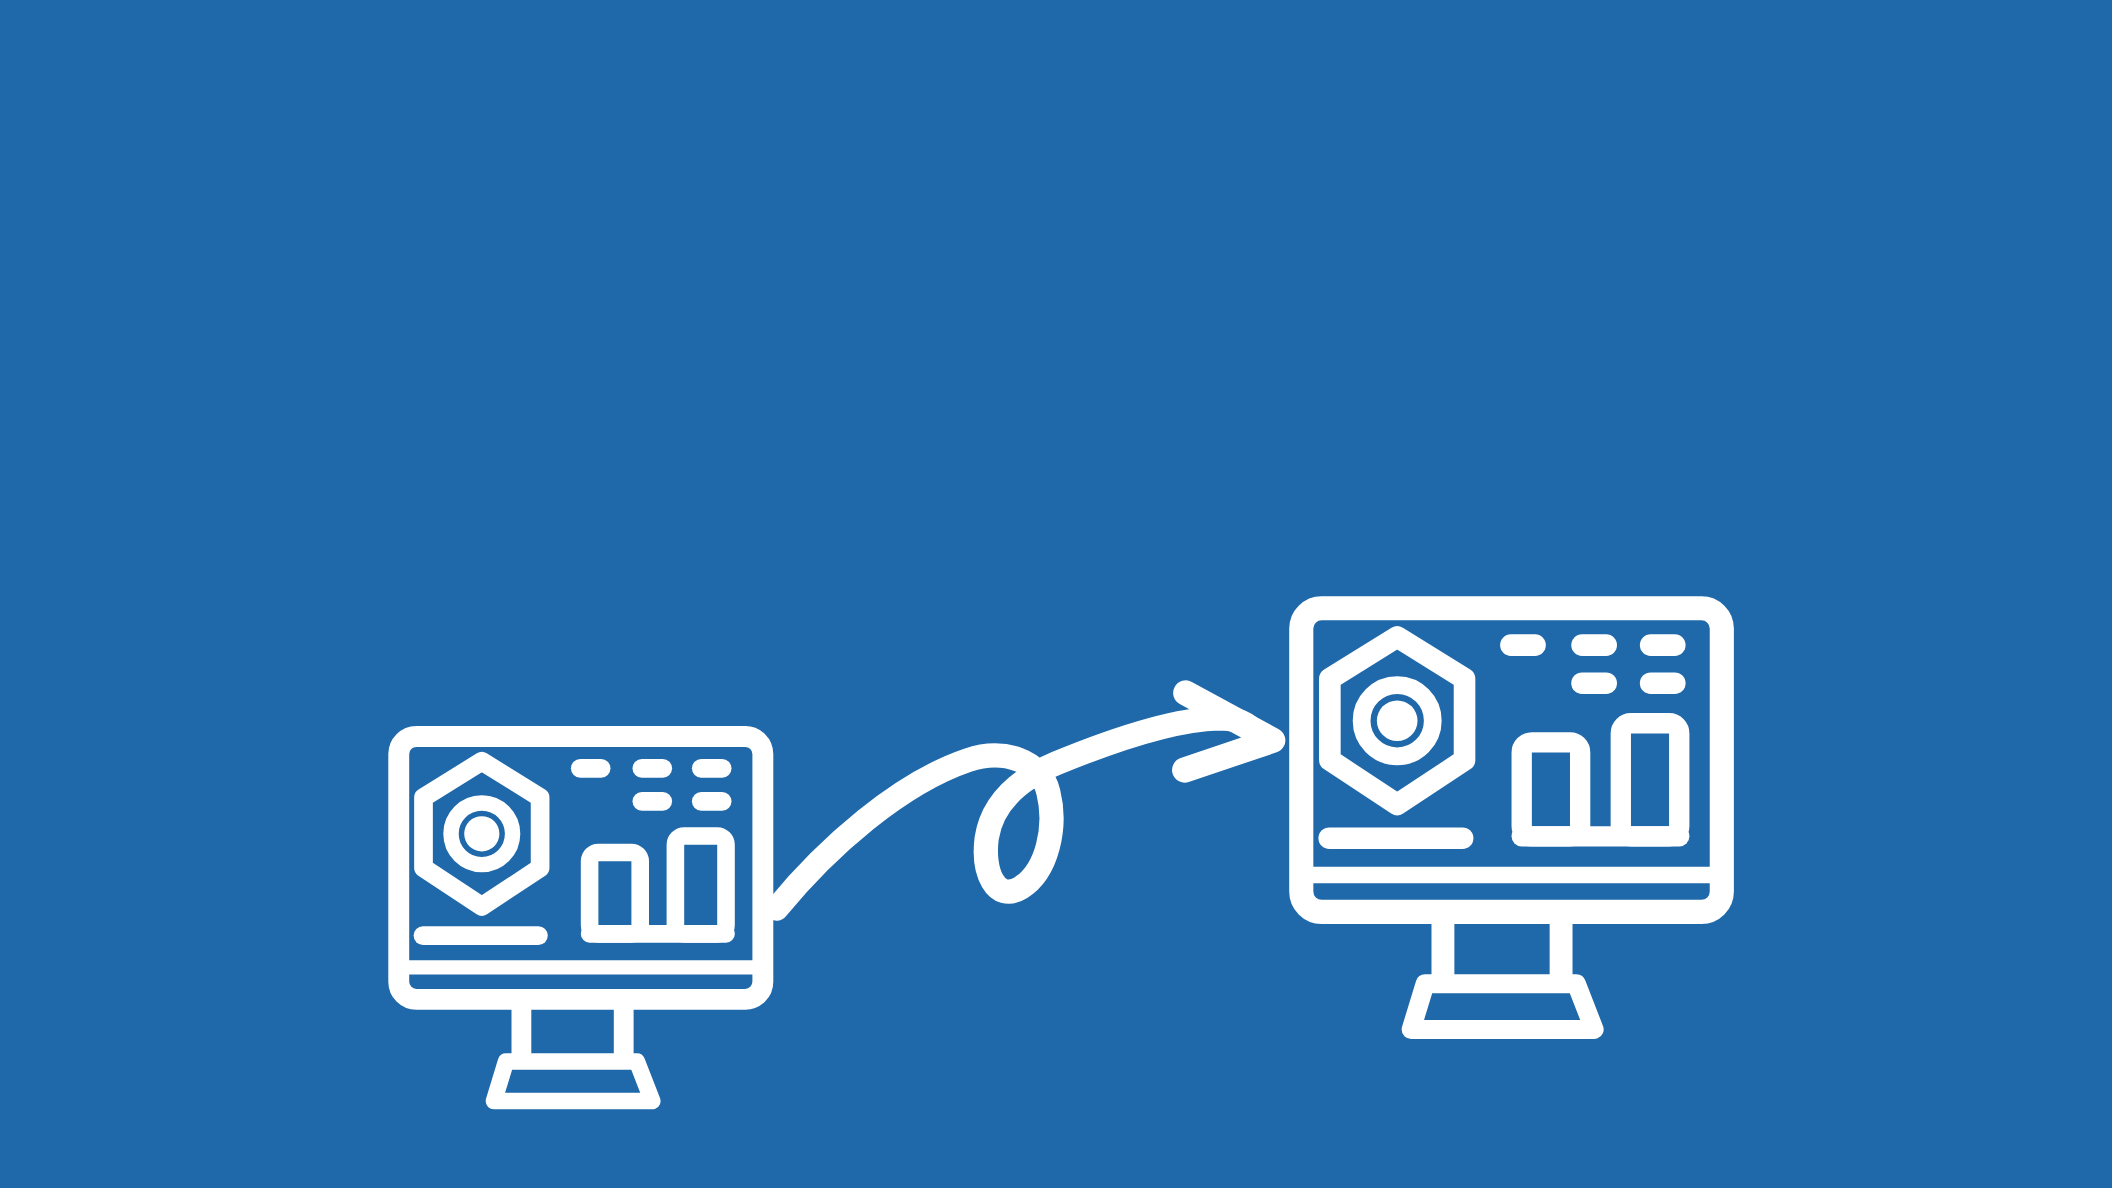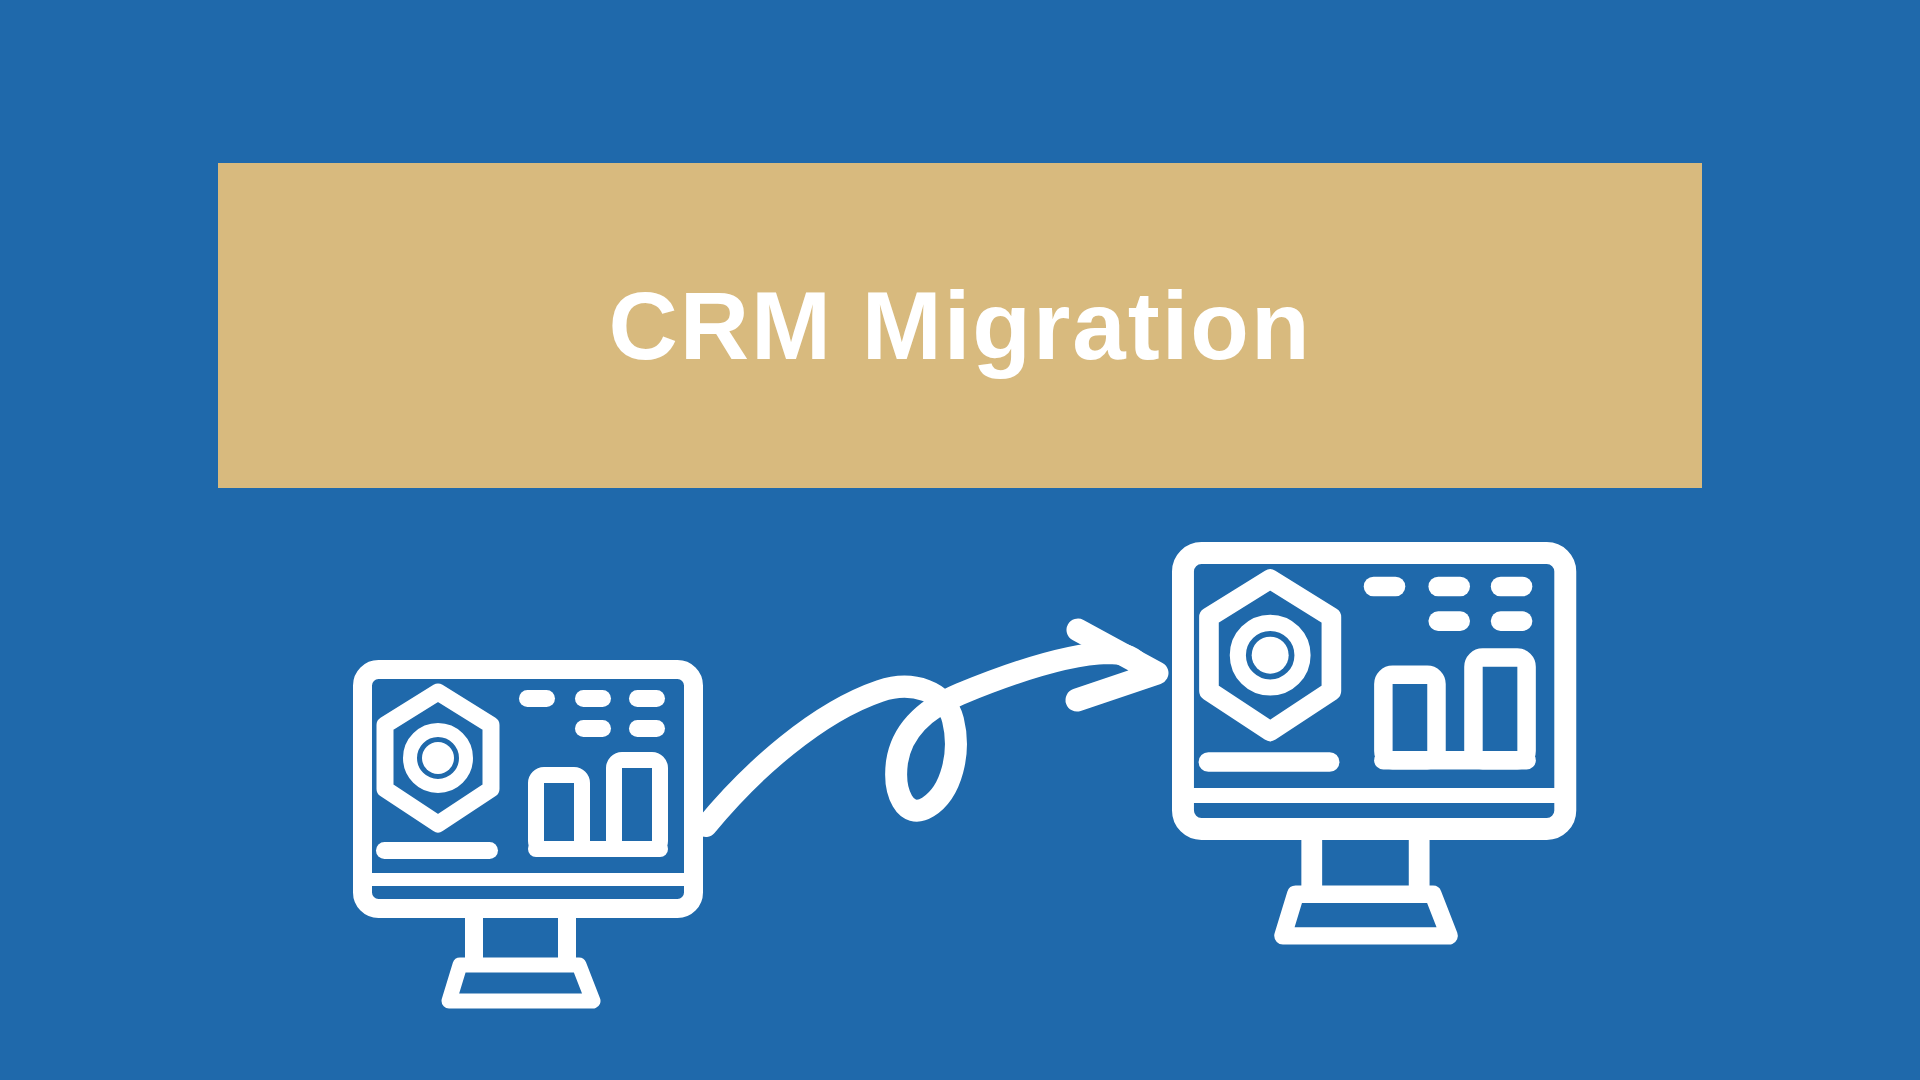--- a/index.html
+++ b/index.html
@@ -38,23 +38,20 @@
     display:block;
   }
   .stroke{fill:none;stroke:var(--icon);}
   .fillw{fill:var(--icon);stroke:none;}
 </style>
 </head>
 <body>
 
 <div class="slide">
 
-  <div class="banner">
-    <h1>CRM Migration</h1>
-  </div>
 
   <svg class="graphic" viewBox="0 0 1920 1080" xmlns="http://www.w3.org/2000/svg">
 
     <defs>
       <g id="monitor-icon">
 
         <rect class="stroke" x="9.5" y="9.5" width="331" height="239" rx="16" stroke-width="19"></rect>
 
         <path class="stroke" d="M15 219.5 H335" stroke-width="13"></path>
 

